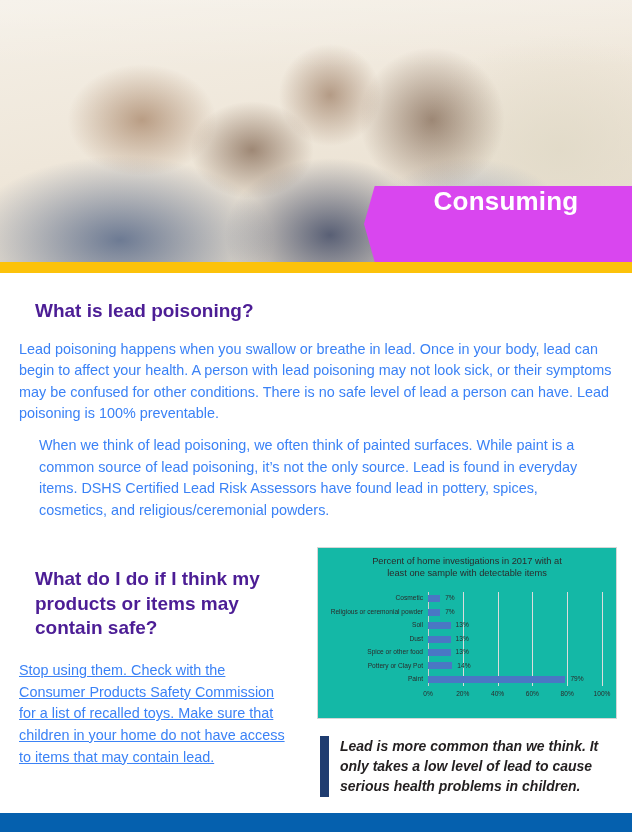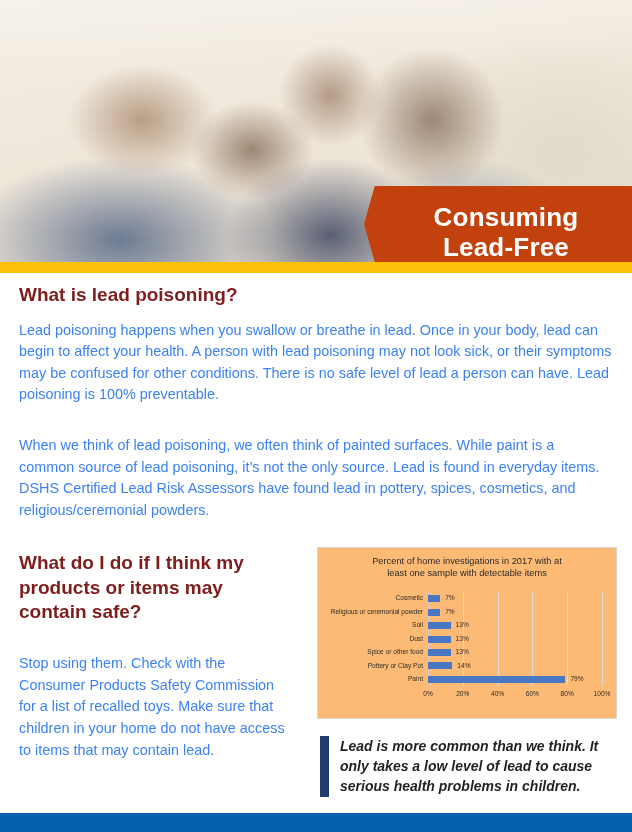--- a/index.html
+++ b/index.html
@@ -42,26 +42,26 @@
     position: absolute;
     inset: 0;
     background: linear-gradient(to bottom, rgba(255,255,255,0.22) 0%, rgba(255,255,255,0) 26%);
   }
 
   
   .banner {
     position: absolute;
     left: 364px; top: 186px;
     width: 268px; height: 76px;
-    background: #c2410c;
+    background: #d946ef;
     clip-path: polygon(4% 0%, 100% 0%, 100% 100%, 4% 100%, 0% 50%);
     display: flex;
     flex-direction: column;
     align-items: center;
-    justify-content: flex-end;
+    justify-content: flex-start;
     box-sizing: border-box;
     padding-left: 16px;
   }
   .banner-line {
     color: #ffffff;
     font-size: 26px;
     font-weight: bold;
     line-height: 1.16;
     letter-spacing: 0.2px;
     white-space: nowrap;
@@ -75,49 +75,49 @@
     background: #fcc20a;
   }
 
   
   .content {
     position: absolute;
     left: 0; top: 273px;
     width: 632px;
   }
   .h2 {
-    color: #7f1d1d;
+    color: #4c1d95;
     font-size: 19px;
     font-weight: bold;
     line-height: 1.24;
-    margin: 0;
+    margin: 16px;
   }
   .para {
     font-size: 14.4px;
     line-height: 1.50;
     color: #3b82f6;
     margin: 0;
   }
 
   .sec-a { position: absolute; left: 19px; top: 10px; width: 594px; }
   .sec-a .para { margin-top: 13px; }
 
   .sec-b { position: absolute; left: 19px; top: 148px; width: 582px; }
-  .sec-b .para { margin-top: 14px; }
+  .sec-b .para { margin-top: 14px; margin-left: 20px; }
 
   .sec-c { position: absolute; left: 19px; top: 278px; width: 272px; }
   .sec-c .h2 { font-size: 19px; line-height: 1.30; }
-  .sec-c .para { margin-top: 28px; }
+  .sec-c .para { margin-top: 19px; text-decoration: underline; }
 
   
   .chart-card {
     position: absolute;
     left: 317px; top: 547px;
     width: 300px; height: 172px;
-    background: #fdba74;
+    background: #14b8a6;
     border: 1px solid #d6d6d6;
     box-sizing: border-box;
   }
   .chart-title {
     text-align: center;
     font-size: 9.3px;
     color: #2b2b2b;
     line-height: 1.32;
     margin: 7px 14px 0 14px;
     font-family: "Liberation Sans", sans-serif;
@@ -216,21 +216,20 @@
 </head>
 <body>
 
 <div class="hero">
   <div class="hero-photo"></div>
   <div class="hero-fade"></div>
 </div>
 
 <div class="banner">
   <div class="banner-line">Consuming</div>
-  <div class="banner-line">Lead-Free</div>
 </div>
 
 <div class="yellow-rule"></div>
 
 <div class="content">
 
   <div class="sec-a">
     <h2 class="h2">What is lead poisoning?</h2>
     <p class="para">Lead poisoning happens when you swallow or breathe in lead. Once in your body, lead can begin to affect your health. A person with lead poisoning may not look sick, or their symptoms may be confused for other conditions. There is no safe level of lead a person can have. Lead poisoning is 100% preventable.</p>
   </div>

